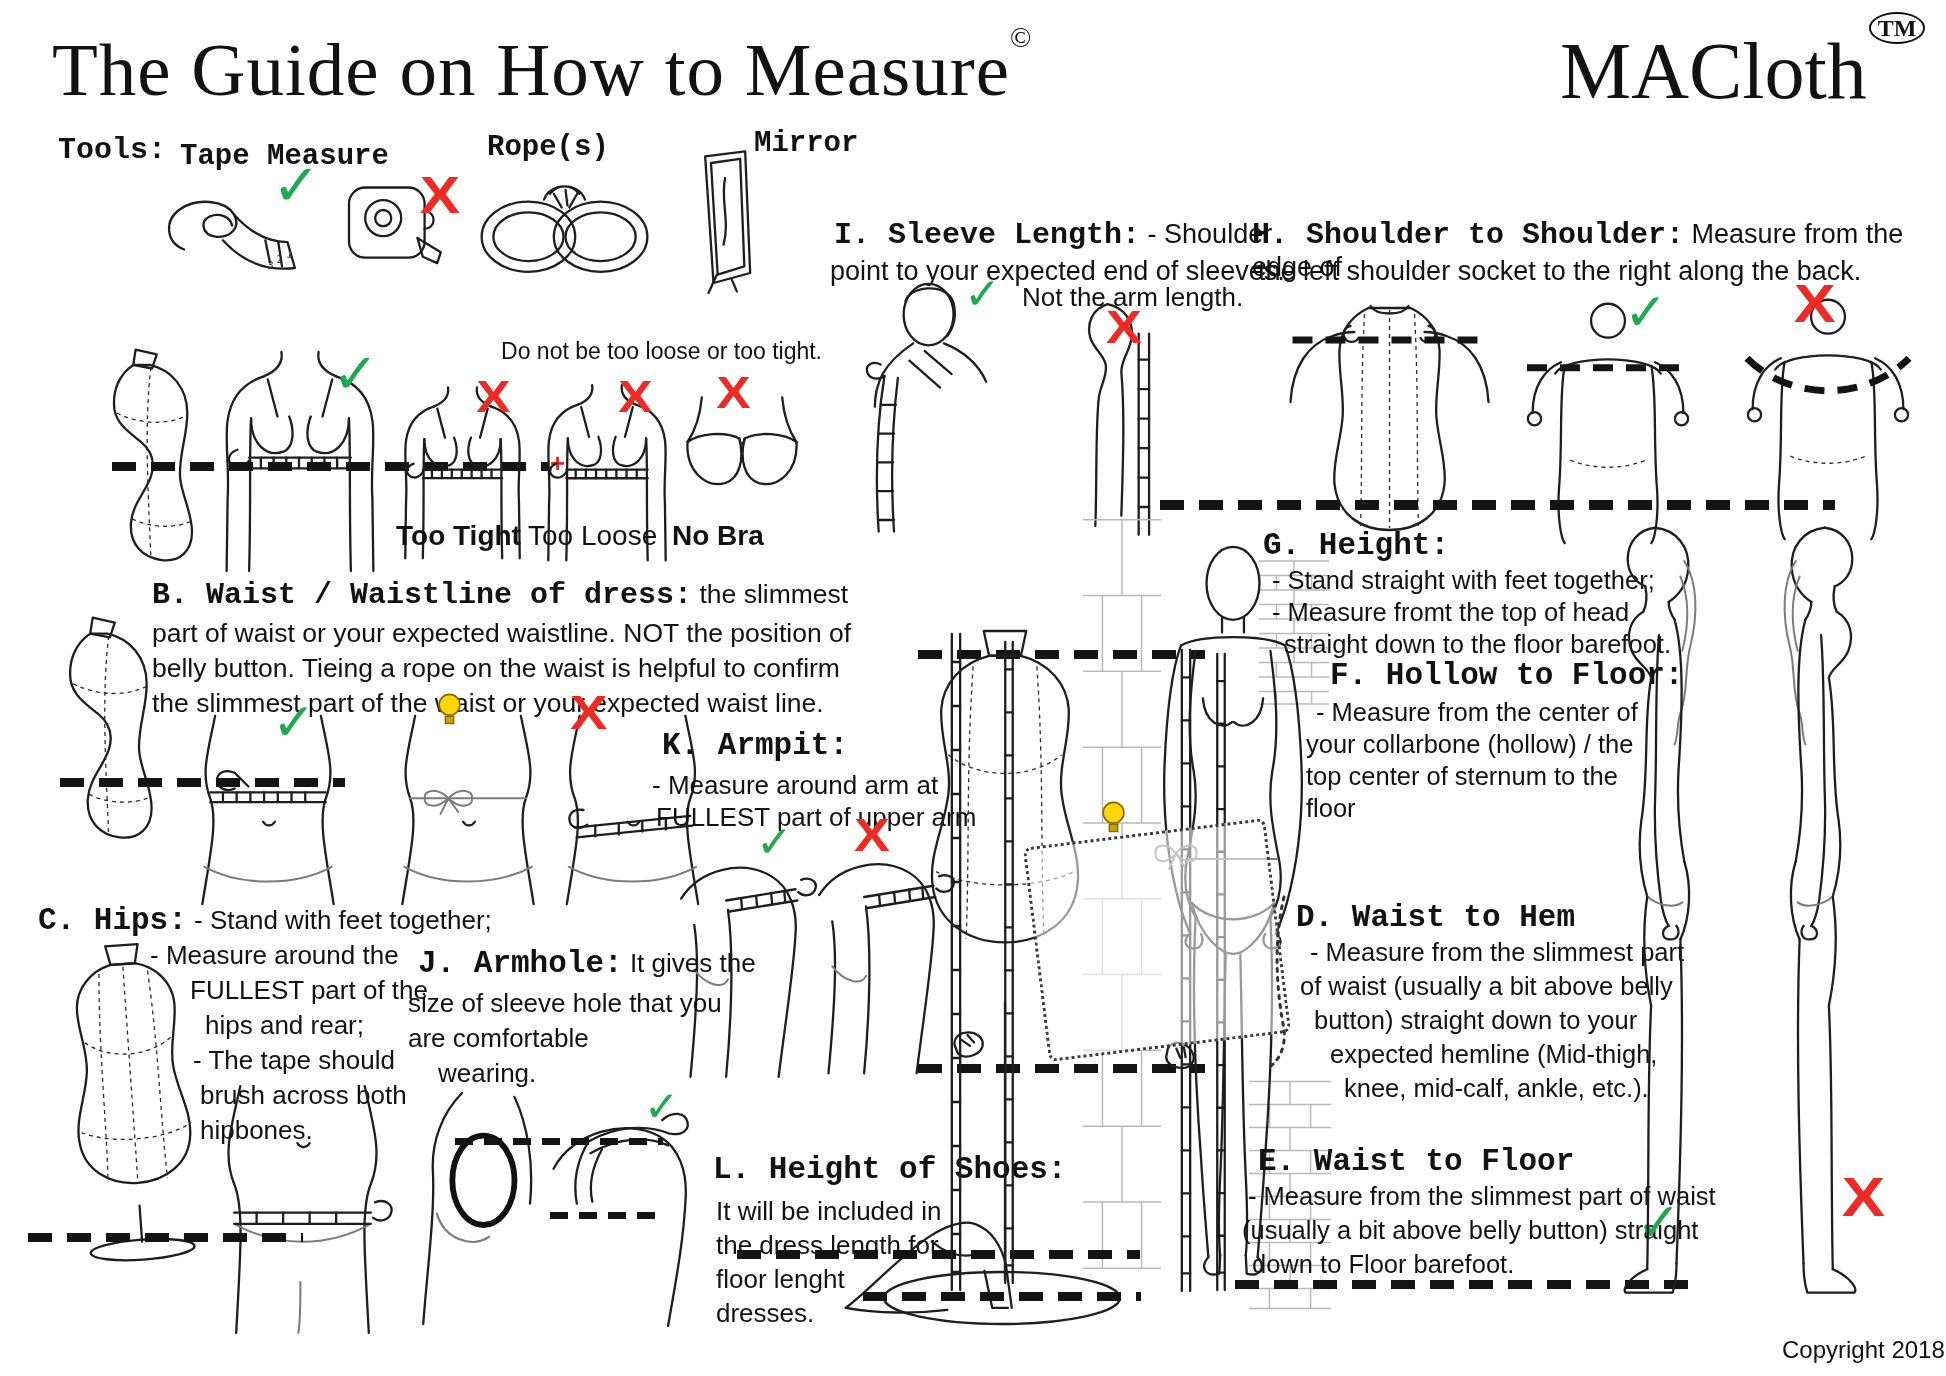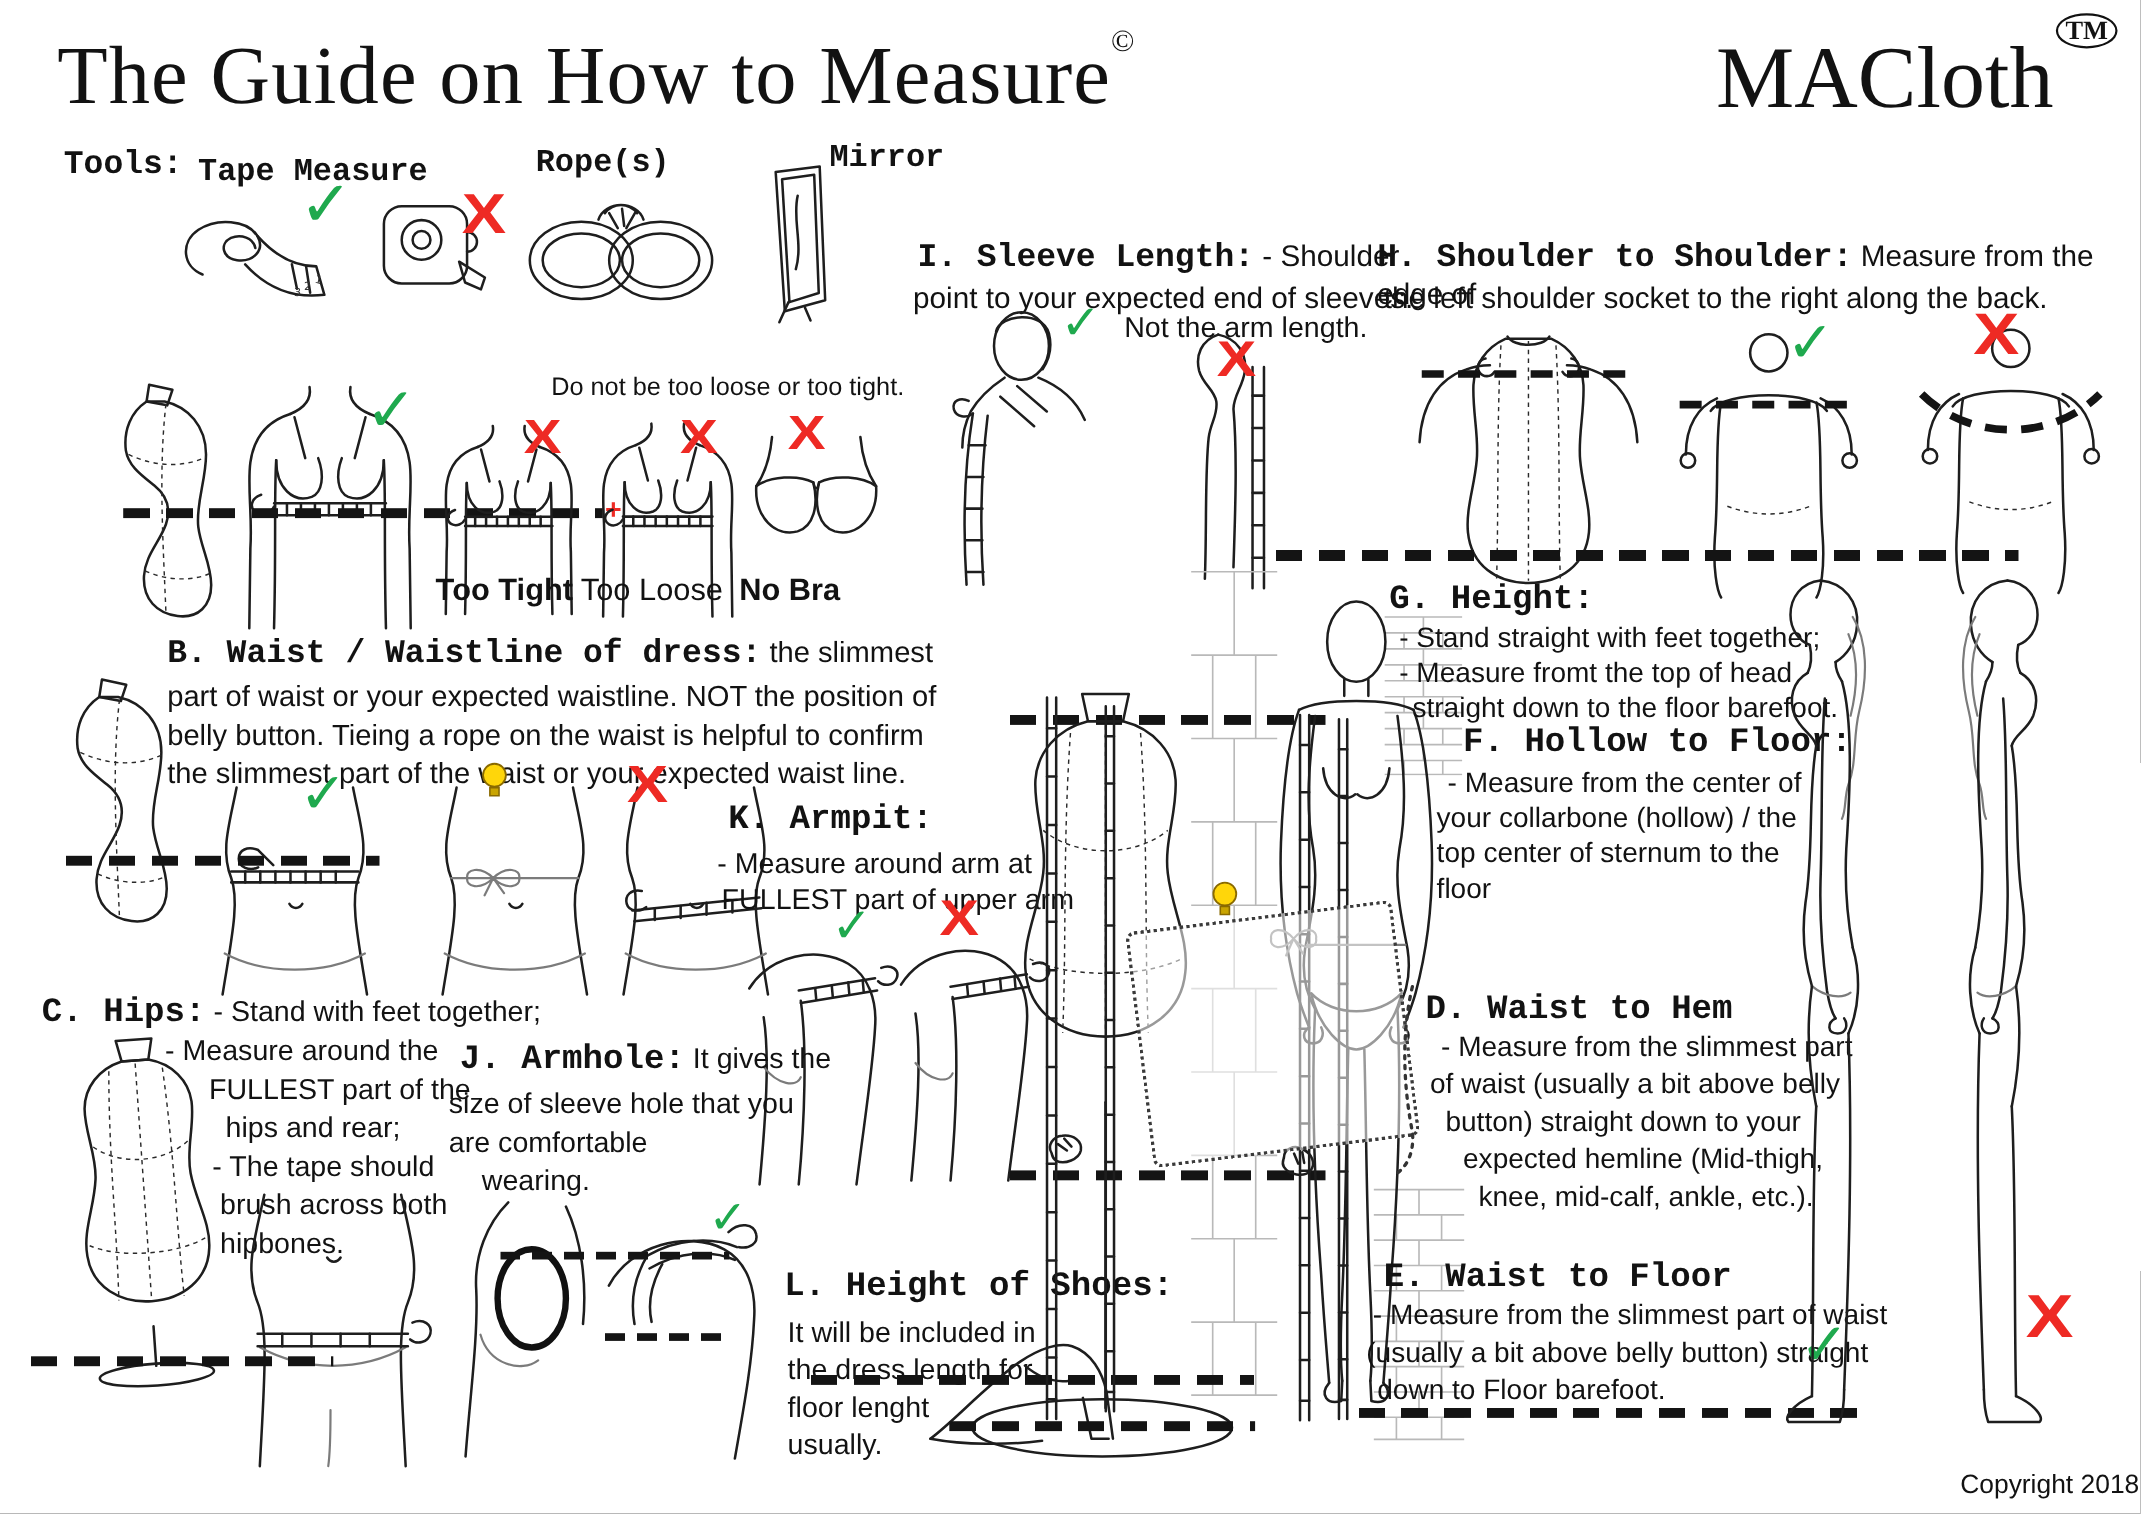--- a/index.html
+++ b/index.html
@@ -356,21 +356,21 @@
       <use href="#s-armhand"></use>
     </svg>
   <div class="ab ck" style="left:644px;top:1086px;font-size:42px">✓</div>
   <div class="dash7" style="left:455px;top:1138px;width:208px"></div>
   <div class="dash7" style="left:550px;top:1212px;width:116px"></div>
 
   <div class="ab lead" style="left:713px;top:1152px;font-size:31px">L. Height of Shoes:</div>
   <div class="ab body" style="left:716px;top:1196px;font-size:26px">It will be included in</div>
   <div class="ab body" style="left:716px;top:1230px;font-size:26px">the dress length for</div>
   <div class="ab body" style="left:716px;top:1264px;font-size:26px">floor lenght</div>
-  <div class="ab body" style="left:716px;top:1298px;font-size:26px">usually.</div>
+  <div class="ab body" style="left:716px;top:1298px;font-size:26px">dresses.</div>
   <svg class="ab" style="left:838px;top:1192px" width="205" height="140">
       <use href="#s-shoe"></use>
     </svg>
 
   <div class="ab" style="left:834px;top:218px;font-size:27px">
     <span class="lead" style="font-size:30px">I. Sleeve Length:</span>
     <span class="body">- Shoulder</span>
   </div>
   <div class="ab body" style="left:830px;top:256px;font-size:27px">point to your expected end of sleeves.</div>
   <div class="ab ck" style="left:964px;top:272px;font-size:44px">✓</div>

